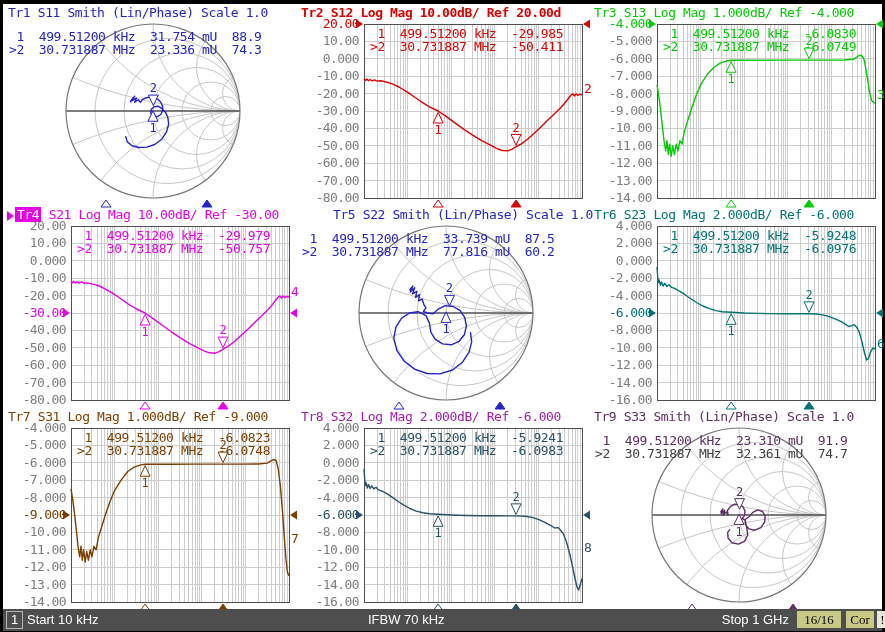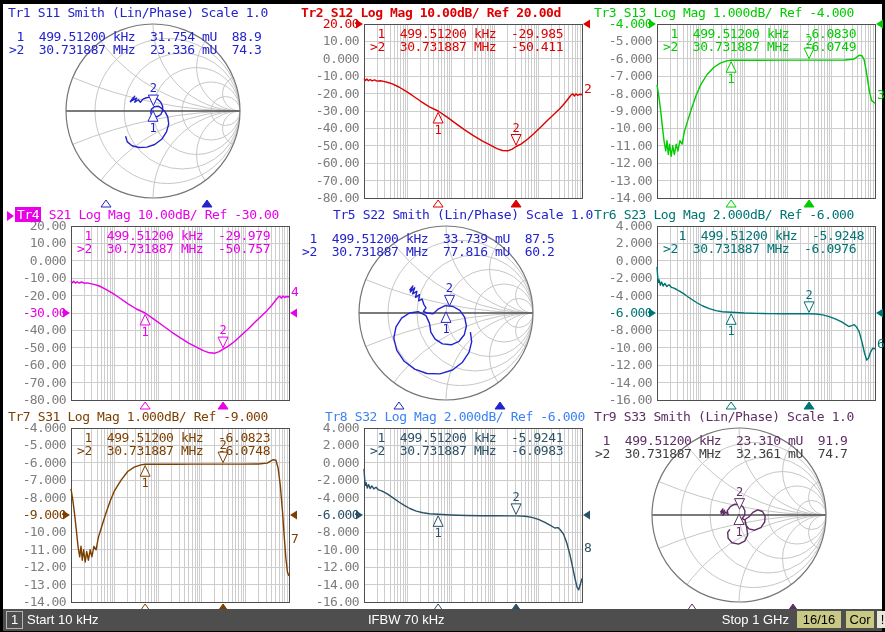--- a/index.html
+++ b/index.html
@@ -20,21 +20,21 @@
   svg.pl{position:absolute;left:0;top:0;overflow:visible}
   .ro{position:absolute;white-space:pre;font-size:13px;letter-spacing:-0.4px;z-index:2}
   .rect .ro1{left:74px;top:22px}.rect .ro2{left:74px;top:35px}
   .smith .ro1{left:6px;top:25px}.smith .ro2{left:6px;top:38px}
   #statusbar{position:absolute;left:0;top:605px;width:879px;height:22px;
              font-family:"Liberation Sans",sans-serif;font-size:13px;color:#fff;z-index:5}
   #statusbar .txt{position:absolute;top:0;height:22px;line-height:22px}
   .chbox{position:absolute;left:3px;top:2px;width:15px;height:16px;line-height:16px;
          text-align:center;border:1px solid #b5b5b5}
   .sbox{position:absolute;top:2px;height:17px;line-height:17px;text-align:center;
-        color:#000;font-family:Liberation Sans, sans-serif;font-size:13px}
+        color:#000;font-family:Liberation Serif, serif;font-size:13px}
 </style>
 </head>
 <body>
 
 <div id="screen" style="background: rgb(255, 255, 255);">
 
   <div class="panel c0 r0 smith" id="p0">
     <div class="hdr" style="color: rgb(35, 35, 205);"><span class="arr"></span><span class="trn">Tr1</span><span class="rest"> S11 Smith (Lin/Phase) Scale 1.0</span></div>
     <svg class="pl" width="295" height="208" viewBox="0 0 295 208">
         <defs>
@@ -233,21 +233,21 @@
         <path d="M142.12 107.84576000000001l-5 10.5h10z" fill="#fff" stroke="#007474" stroke-width="1"></path>
         <text x="142.12" y="129.34576" text-anchor="middle" fill="#007474" font-size="12" font-family="DejaVu Sans Mono, monospace">1</text>
         <path d="M220.055 106.34912l-5 -10.5h10z" fill="#fff" stroke="#007474" stroke-width="1"></path>
         <text x="220.055" y="92.84912" text-anchor="middle" fill="#007474" font-size="12" font-family="DejaVu Sans Mono, monospace">2</text>
         <path d="M67 107l-7 -4.5v9z" fill="#007474"></path>
         <path d="M287 107l7 -4.5v9z" fill="#007474"></path>
         <path d="M142.12 196l-5 7h10z" fill="#fff" stroke="#007474" stroke-width="1"></path>
         <path d="M220.055 196l-5 7h10z" fill="#007474" stroke="#007474" stroke-width="1"></path>
         <text x="288" y="142.32" fill="#007474" font-size="13" font-family="DejaVu Sans Mono, monospace">6</text>
       </svg>
-    <div class="ro ro1" style="color: rgb(0, 116, 116); margin-left: 8px;"> 1  499.51200 kHz  -5.9248</div>
+    <div class="ro ro1" style="color: rgb(0, 116, 116);"> 1  499.51200 kHz  -5.9248</div>
     <div class="ro ro2" style="color: rgb(0, 116, 116);">&gt;2  30.731887 MHz  -6.0976</div>
   </div>
 
   <div class="panel c0 r2 rect" id="p6">
     <div class="hdr" style="color: rgb(125, 63, 0);"><span class="arr"></span><span class="trn">Tr7</span><span class="rest"> S31 Log Mag 1.000dB/ Ref -9.000</span></div>
     <div class="ylab">
         <div style="top: 13px; color: rgb(125, 125, 125);">-4.000</div>
         <div style="top: 30.4px; color: rgb(125, 125, 125);">-5.000</div>
         <div style="top: 47.8px; color: rgb(125, 125, 125);">-6.000</div>
         <div style="top: 65.2px; color: rgb(125, 125, 125);">-7.000</div>
@@ -271,21 +271,21 @@
         <path d="M287 107l7 -4.5v9z" fill="#7d3f00"></path>
         <path d="M142.12 196l-5 7h10z" fill="#fff" stroke="#7d3f00" stroke-width="1"></path>
         <path d="M220.055 196l-5 7h10z" fill="#7d3f00" stroke="#7d3f00" stroke-width="1"></path>
         <text x="288" y="135.36" fill="#7d3f00" font-size="13" font-family="DejaVu Sans Mono, monospace">7</text>
       </svg>
     <div class="ro ro1" style="color: rgb(125, 63, 0);"> 1  499.51200 kHz  -6.0823</div>
     <div class="ro ro2" style="color: rgb(125, 63, 0);">&gt;2  30.731887 MHz  -6.0748</div>
   </div>
 
   <div class="panel c1 r2 rect" id="p7">
-    <div class="hdr" style="color: #3b82f6; margin-left: 24px;"><span class="arr"></span><span class="trn">Tr8</span><span class="rest"> S32 Log Mag 2.000dB/ Ref -6.000</span></div>
+    <div class="hdr" style="color: #a21caf;"><span class="arr"></span><span class="trn">Tr8</span><span class="rest"> S32 Log Mag 2.000dB/ Ref -6.000</span></div>
     <div class="ylab">
         <div style="top: 13px; color: rgb(125, 125, 125);">4.000</div>
         <div style="top: 30.4px; color: rgb(125, 125, 125);">2.000</div>
         <div style="top: 47.8px; color: rgb(125, 125, 125);">0.000</div>
         <div style="top: 65.2px; color: rgb(125, 125, 125);">-2.000</div>
         <div style="top: 82.6px; color: rgb(125, 125, 125);">-4.000</div>
         <div style="top: 100px; color: rgb(43, 81, 102);">-6.000</div>
         <div style="top: 117.4px; color: rgb(125, 125, 125);">-8.000</div>
         <div style="top: 134.8px; color: rgb(125, 125, 125);">-10.00</div>
         <div style="top: 152.2px; color: rgb(125, 125, 125);">-12.00</div>

